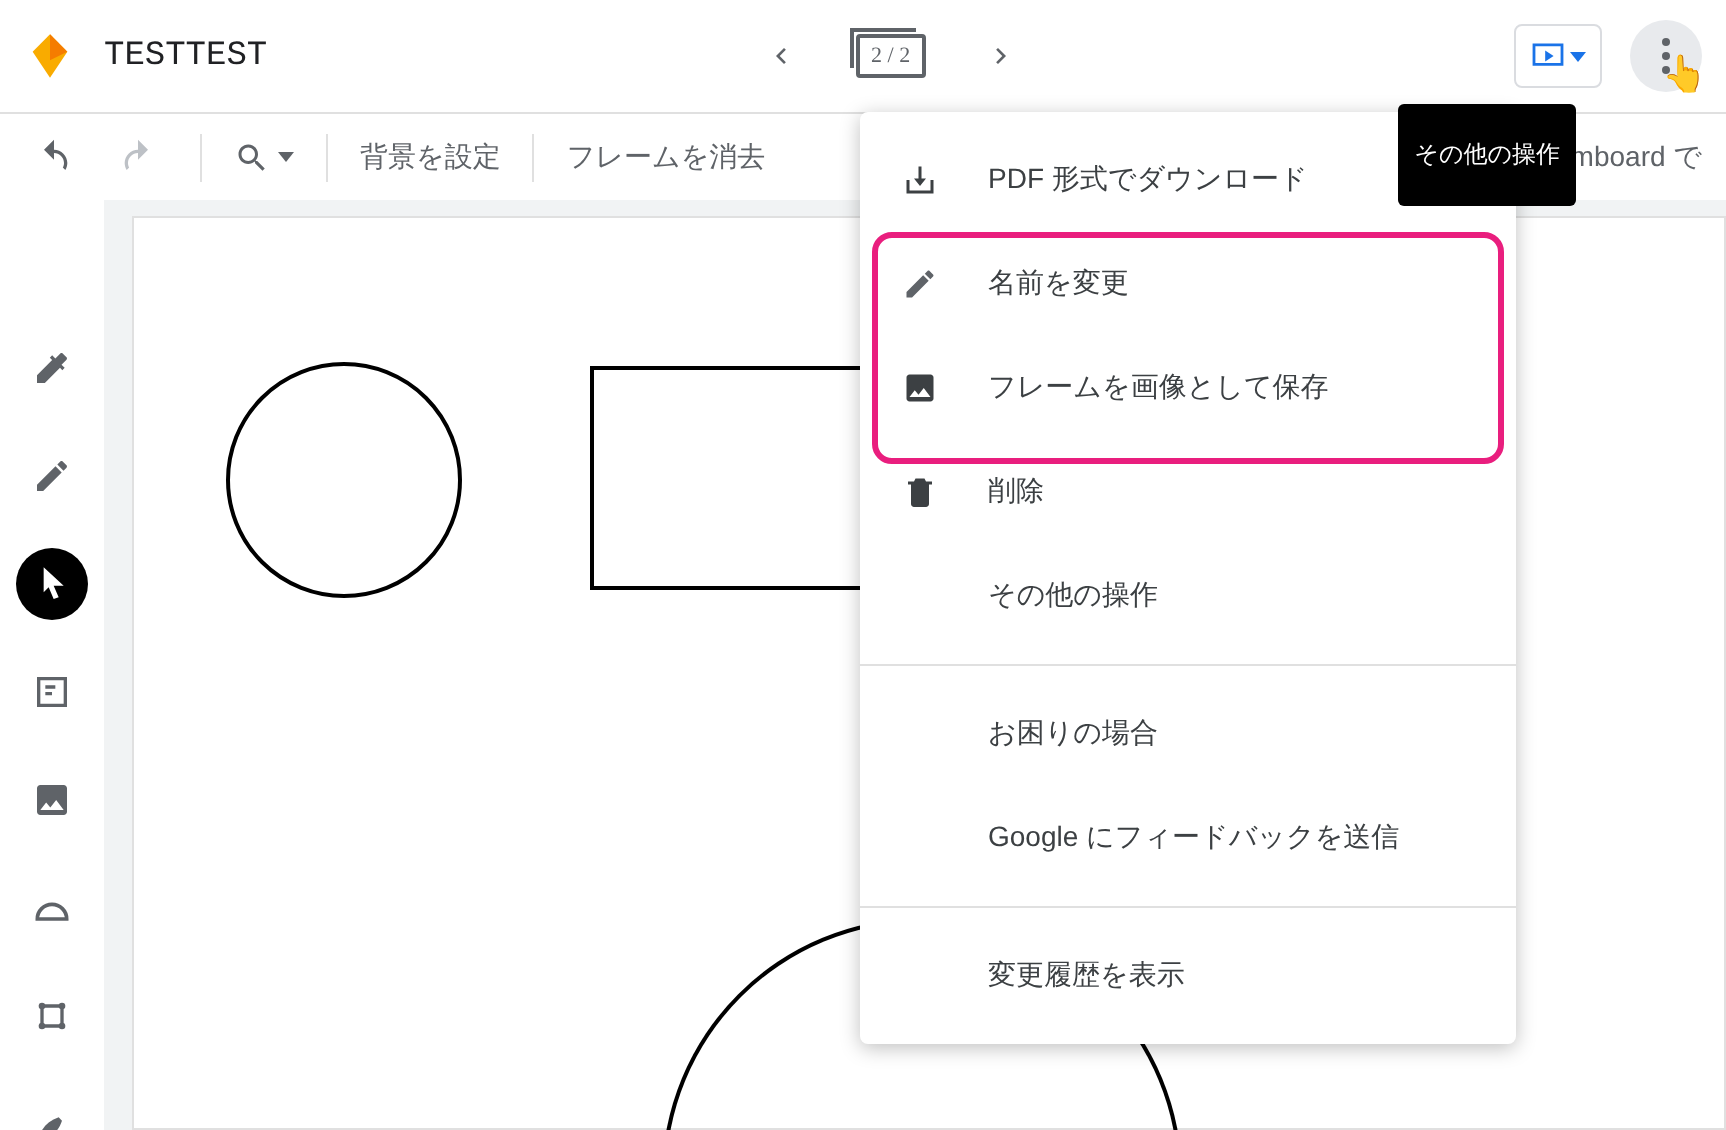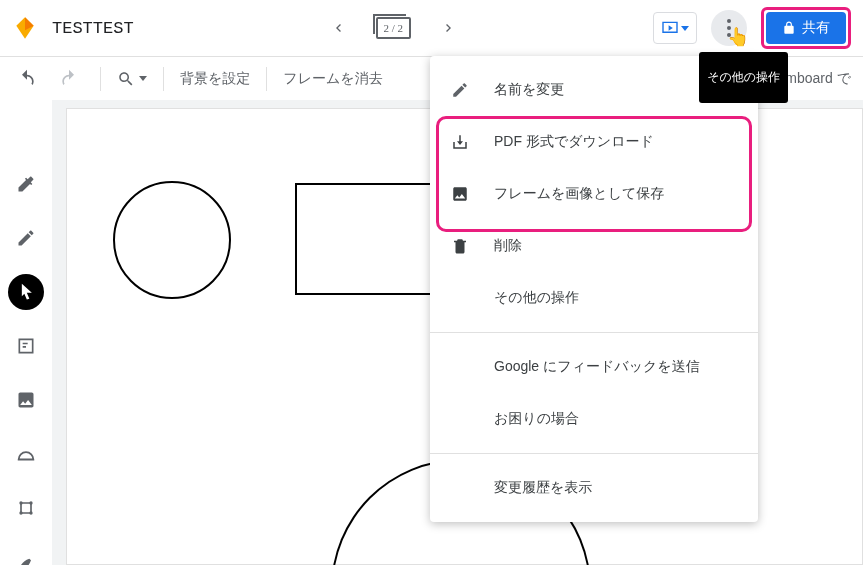--- a/index.html
+++ b/index.html
@@ -90,28 +90,20 @@
       <div class="dropdown-caret"></div>
     </div>
     <div class="more-btn">
       <div class="more-dots">
           <span></span>
           <span></span>
           <span></span>
         </div>
       <div class="cursor-hand">👆</div>
     </div>
-    <div class="share-highlight">
-      <button class="share-btn">
-        <svg width="14" height="14" viewBox="0 0 24 24">
-            <path fill="#fff" d="M18 8h-1V6c0-2.8-2.2-5-5-5S7 3.2 7 6v2H6c-1.1 0-2 .9-2 2v10c0 1.1.9 2 2 2h12c1.1 0 2-.9 2-2V10c0-1.1-.9-2-2-2zM9 6c0-1.7 1.3-3 3-3s3 1.3 3 3v2H9V6z"></path>
-          </svg>
-        <span>共有</span>
-      </button>
-    </div>
   </div>
 </div>
 
 <div class="tooltip">その他の操作</div>
 
 <div class="toolbar">
   <div class="tb-btn">
     <svg width="20" height="20" viewBox="0 0 24 24">
         <path fill="#5f6368" d="M12 5V1L6 7l6 6V9c3.3 0 6 2.7 6 6 0 1-.2 1.9-.7 2.7l1.5 1.5C19.5 18 20 16.5 20 15c0-4.4-3.6-8-8-8z"></path>
       </svg>
@@ -193,61 +185,61 @@
     <div class="shape-circle"></div>
     <div class="shape-rect"></div>
     <div class="shape-halfcircle"></div>
   </div>
 </div>
 
 <div class="menu">
   <div class="menu-item">
     <div class="menu-icon">
         <svg width="18" height="18" viewBox="0 0 24 24">
+          <path fill="#3c4043" d="M19 12v7H5v-7H3v9h18v-9h-2zM13 3h-2v8H8l4 5 4-5h-3z"></path>
+        </svg>
+      </div>
+    <span>PDF 形式でダウンロード</span>
+  </div>
+  <div class="menu-item">
+    <div class="menu-icon">
+        <svg width="18" height="18" viewBox="0 0 24 24">
           <path fill="#5f6368" d="M3 17.3V21h3.7L17.8 9.9l-3.7-3.7L3 17.3zM20.7 7c.4-.4.4-1 0-1.4l-2.3-2.3c-.4-.4-1-.4-1.4 0l-1.8 1.8 3.7 3.7 1.8-1.8z"></path>
         </svg>
       </div>
     <span>名前を変更</span>
   </div>
   <div class="menu-item">
     <div class="menu-icon">
         <svg width="18" height="18" viewBox="0 0 24 24">
-          <path fill="#3c4043" d="M19 12v7H5v-7H3v9h18v-9h-2zM13 3h-2v8H8l4 5 4-5h-3z"></path>
-        </svg>
-      </div>
-    <span>PDF 形式でダウンロード</span>
-  </div>
-  <div class="menu-item">
-    <div class="menu-icon">
-        <svg width="18" height="18" viewBox="0 0 24 24">
           <path fill="#3c4043" d="M21 19V5c0-1.1-.9-2-2-2H5c-1.1 0-2 .9-2 2v14c0 1.1.9 2 2 2h14c1.1 0 2-.9 2-2zM8.5 13.5l2.5 3 3.5-4.5 4.5 6H5l3.5-4.5z"></path>
         </svg>
       </div>
     <span>フレームを画像として保存</span>
   </div>
   <div class="menu-item">
     <div class="menu-icon">
         <svg width="18" height="18" viewBox="0 0 24 24">
           <path fill="#3c4043" d="M6 7h12v13c0 1.1-.9 2-2 2H8c-1.1 0-2-.9-2-2V7zm3-4h6l1 2h4v2H4V5h4l1-2z"></path>
         </svg>
       </div>
     <span>削除</span>
   </div>
   <div class="menu-item noicon">
     <div class="menu-icon"></div>
     <span>その他の操作</span>
   </div>
   <div class="menu-divider"></div>
   <div class="menu-item noicon">
     <div class="menu-icon"></div>
+    <span>お困りの場合</span>
+  </div>
+  <div class="menu-item noicon">
+    <div class="menu-icon"></div>
     <span>Google にフィードバックを送信</span>
   </div>
-  <div class="menu-item noicon">
-    <div class="menu-icon"></div>
-    <span>お困りの場合</span>
-  </div>
   <div class="menu-divider"></div>
   <div class="menu-item noicon">
     <div class="menu-icon"></div>
     <span>変更履歴を表示</span>
   </div>
   <div class="menu-highlight"></div>
 </div>
 
 </body></html>

